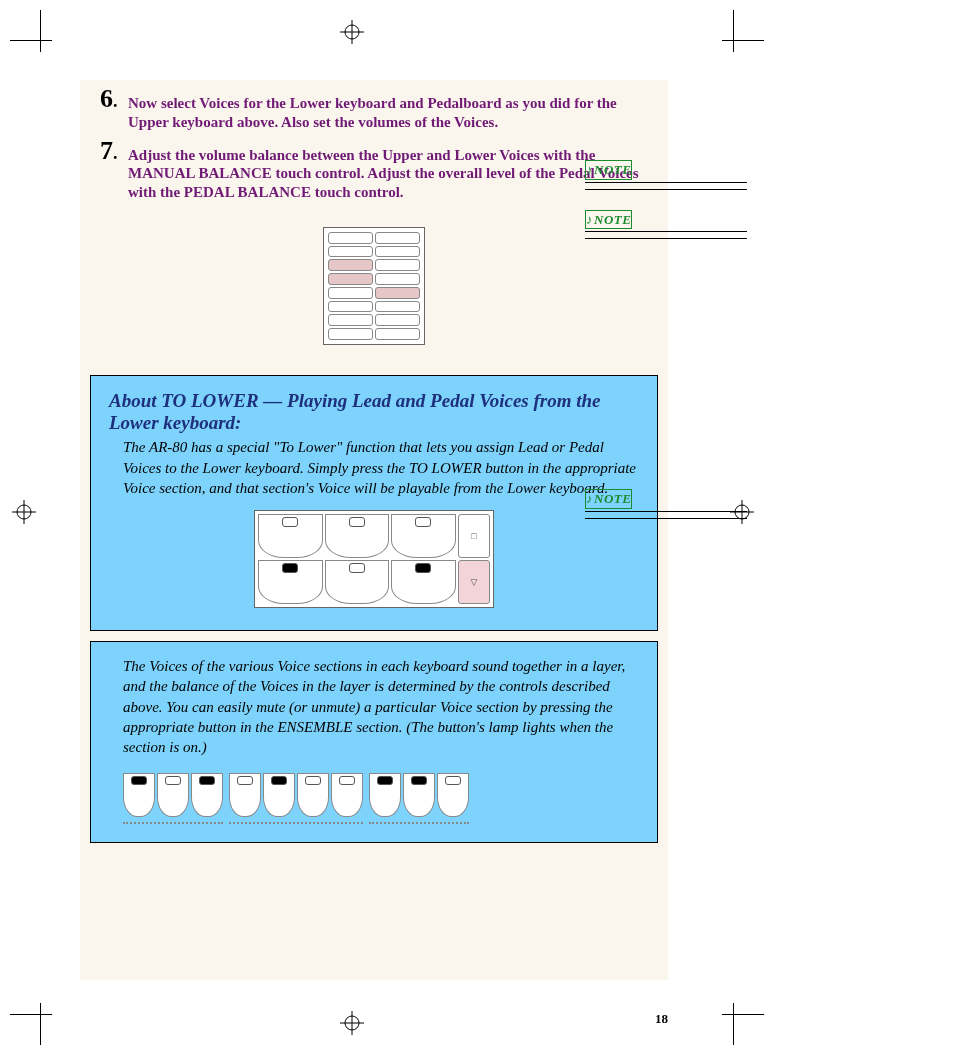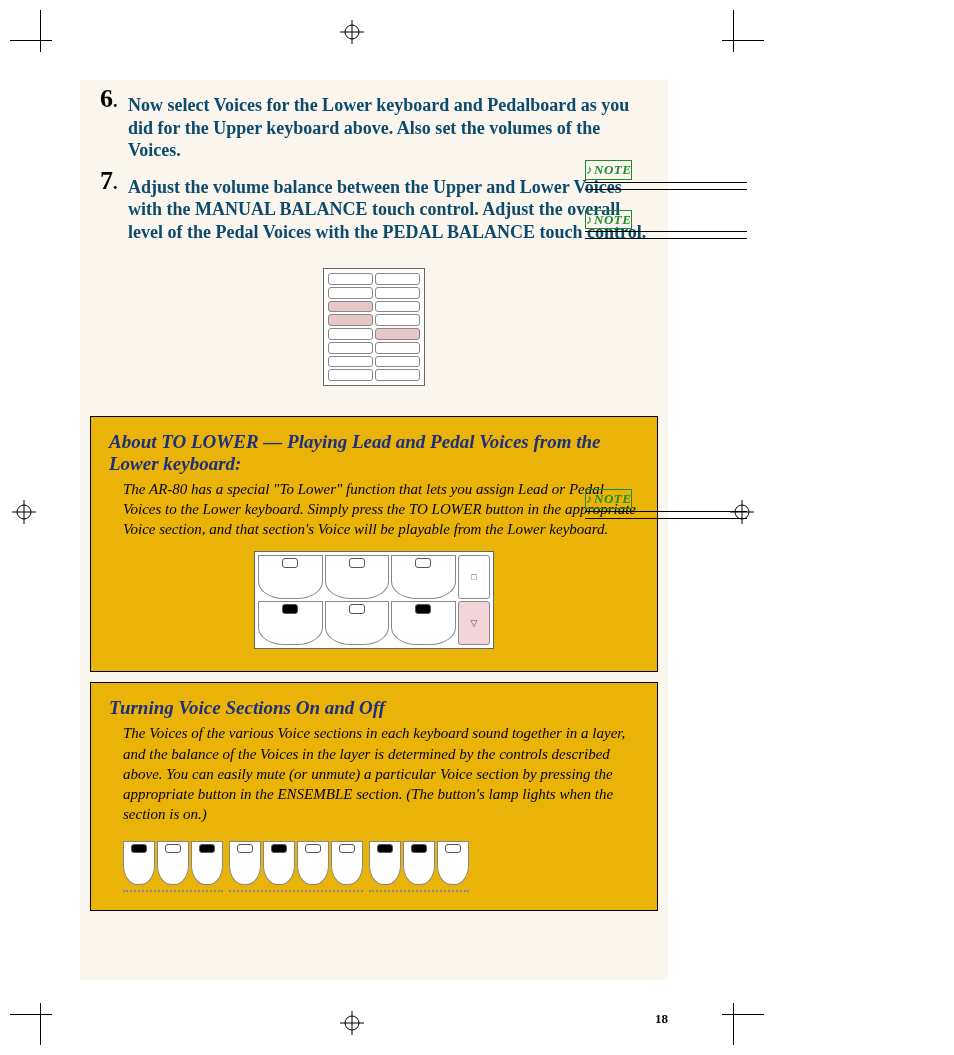--- a/index.html
+++ b/index.html
@@ -37,23 +37,23 @@
     font-size: 26px;
     color: #000;
     width: 28px;
     flex-shrink: 0;
     line-height: 1;
   }
   .step-dot { font-size: 18px; }
   .step-text {
     font-family: 'Times New Roman', serif;
     font-weight: bold;
-    font-size: 18px;
+    font-size: 15px;
     line-height: 1.25;
-    color: #0c4a6e;
+    color: #701a75;
     padding-top: 8px;
   }
 
   
   .balance-panel {
     width: 92px;
     height: 108px;
     margin: 25px auto 30px auto;
     display: flex;
     gap: 2px;
@@ -73,21 +73,21 @@
     border: 1px solid #888;
     border-radius: 3px;
     background: #fff;
   }
   .bp-seg.lit { background: #e6c6c6; }
 
   
   .info-box {
     margin: 10px 10px 0 10px;
     border: 1px solid #000;
-    background: #eab308;
+    background: #7dd3fc;
     padding: 14px 18px 18px 18px;
   }
   .info-title {
     font-family: Georgia, serif;
     font-weight: 700;
     font-style: italic;
     font-size: 19px;
     color: #1e2f7d;
     margin: 0 0 4px 0;
     line-height: 1.15;
@@ -346,21 +346,20 @@
       <div class="tl-cell">
           <div class="tl-led on"></div>
         </div>
       <div class="tl-small pink">
           <span class="tl-glyph">▽</span>
         </div>
     </div>
   </div>
 
   <div class="info-box">
-    <div class="info-title">Turning Voice Sections On and Off</div>
     <div class="info-body">The Voices of the various Voice sections in each keyboard sound together in a layer, and the balance of the Voices in the layer is determined by the controls described above.  You can easily mute (or unmute) a particular Voice section by pressing the appropriate button in the ENSEMBLE section.  (The button's lamp lights when the section is on.)</div>
 
     <div class="ens-row">
       <div class="ens-group">
         <div class="ens-btn">
             <div class="ens-led on"></div>
           </div>
         <div class="ens-btn">
             <div class="ens-led"></div>
           </div>

